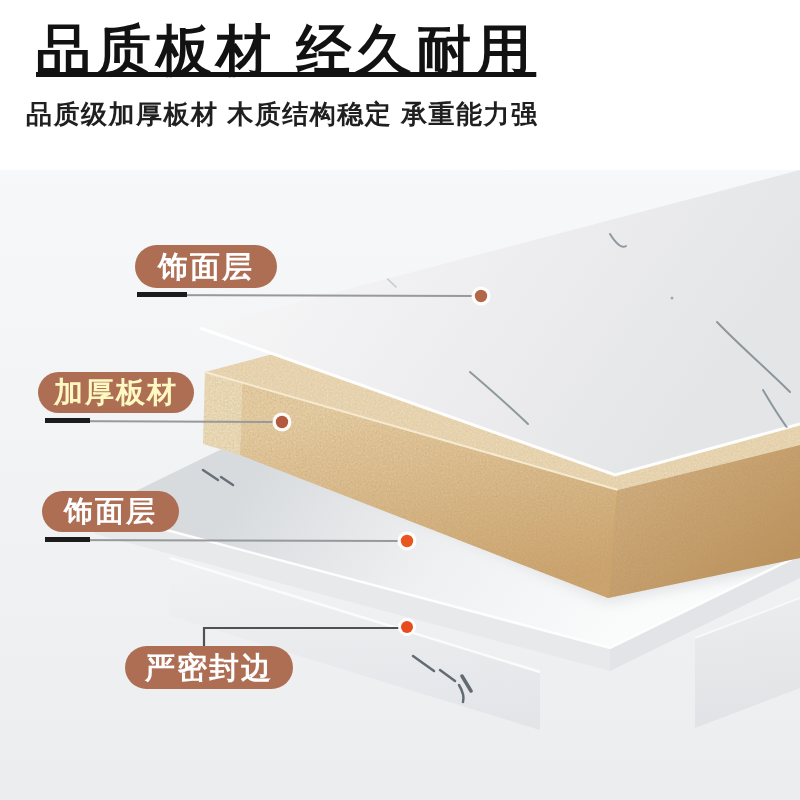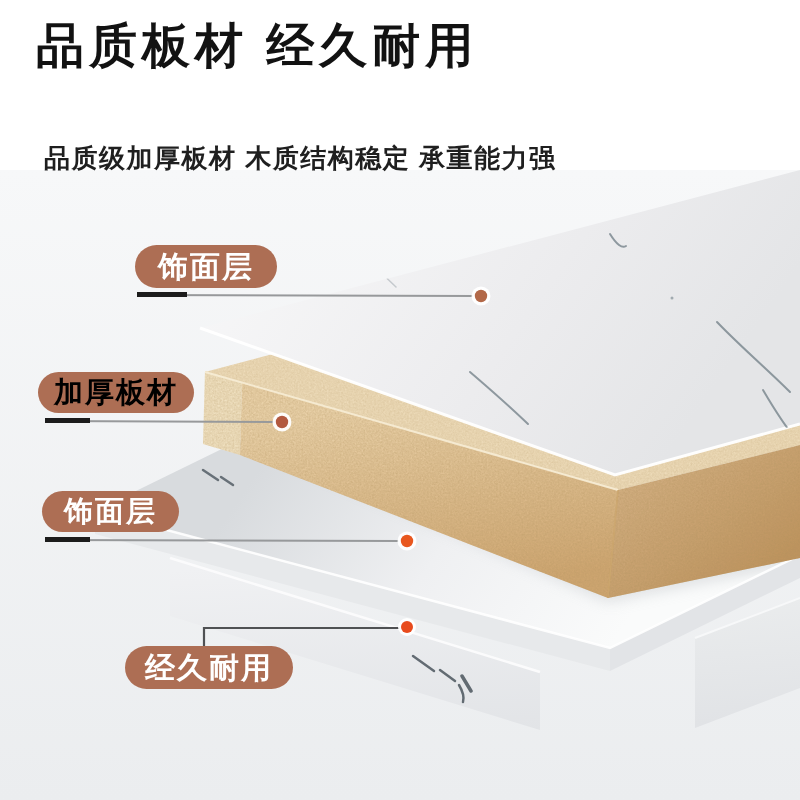--- a/index.html
+++ b/index.html
@@ -3,25 +3,25 @@
 <meta charset="utf-8">
 <style>
   html,body{margin:0;padding:0;background:#ffffff;}
   .stage{
     position:relative;width:800px;height:800px;overflow:hidden;
     font-family:"Liberation Sans",sans-serif;background:#ffffff;
   }
   .art{position:absolute;left:0;top:0;width:800px;height:800px;display:block;}
   .title{
     position:absolute;left:36px;top:14px;
-    font-size:48px;font-weight:800;letter-spacing:5px;color:#121212;white-space:nowrap;
+    font-size:55px;font-weight:800;letter-spacing:5px;color:#121212;white-space:nowrap;text-decoration:underline;
   }
   .subtitle{
-    position:absolute;left:44px;top:97px;
-    font-size:26px;font-weight:600;letter-spacing:1.5px;color:#1f1f1f;white-space:nowrap;margin-top:44px;
+    position:absolute;left:26px;top:97px;
+    font-size:26px;font-weight:600;letter-spacing:1.5px;color:#1f1f1f;white-space:nowrap;
   }
   .pill{
     position:absolute;height:43px;line-height:43px;border-radius:22px;
     color:#ffffff;font-size:30px;font-weight:600;letter-spacing:2px;
     text-align:right;white-space:nowrap;background:#ad6e54;
   }
   .pill-1{left:135px;top:245px;padding:0 23px;}
   .pill-2{left:38px;top:372px;padding:0 16px;font-size:29px;height:41px;line-height:41px;}
   .pill-3{left:42px;top:491px;padding:0 22px;font-size:29px;height:41px;line-height:41px;}
   .pill-4{left:125px;top:646px;padding:0 20px;}
@@ -156,17 +156,17 @@
       <polyline points="204,648 204,628 400,628" fill="none" stroke="#4f5153" stroke-width="2.2"></polyline>
       <circle cx="407" cy="627" r="9" fill="#ffffff" opacity="0.95"></circle>
       <circle cx="407" cy="627" r="6" fill="#e84b1d"></circle>
     </g>
   </svg>
 
   <div class="title">品质板材 经久耐用</div>
   <div class="subtitle">品质级加厚板材 木质结构稳定 承重能力强</div>
 
   <div class="pill pill-1" style="background: rgb(173, 110, 84); color: rgb(255, 255, 255);">饰面层</div>
-  <div class="pill pill-2" style="background: rgb(173, 110, 84); color: #000000;">加厚板材</div>
+  <div class="pill pill-2" style="background: rgb(173, 110, 84); color: #fef9c3;">加厚板材</div>
   <div class="pill pill-3" style="background: rgb(173, 110, 84); color: rgb(255, 255, 255);">饰面层</div>
-  <div class="pill pill-4" style="background: rgb(173, 110, 84); color: rgb(255, 255, 255);">经久耐用</div>
+  <div class="pill pill-4" style="background: rgb(173, 110, 84); color: rgb(255, 255, 255);">严密封边</div>
 
 </div>
 
 </body></html>

